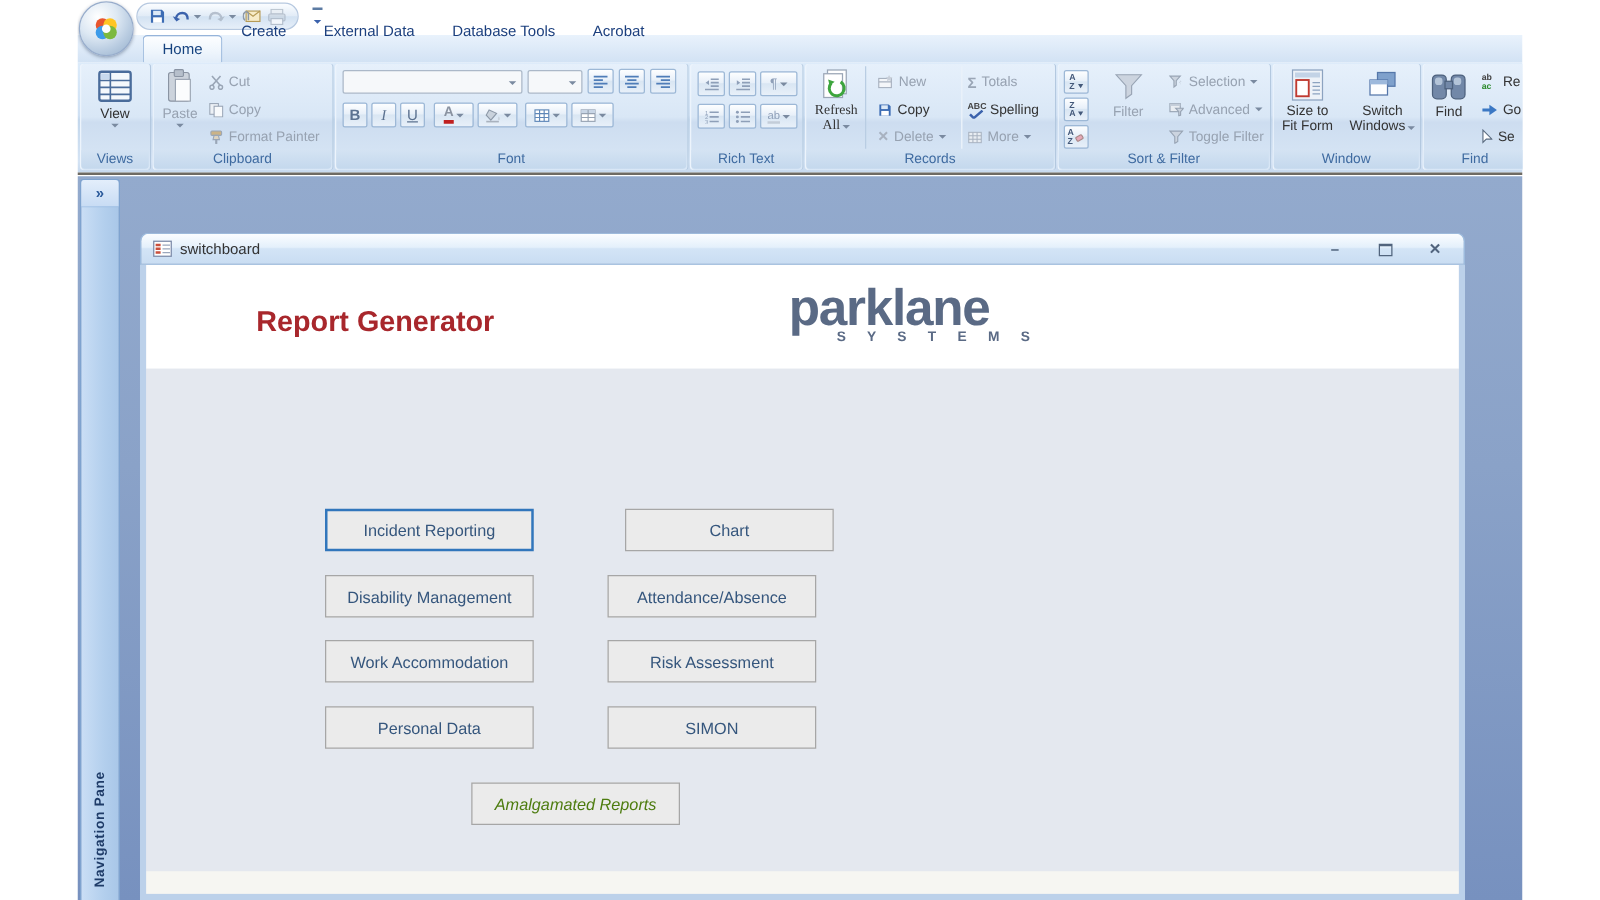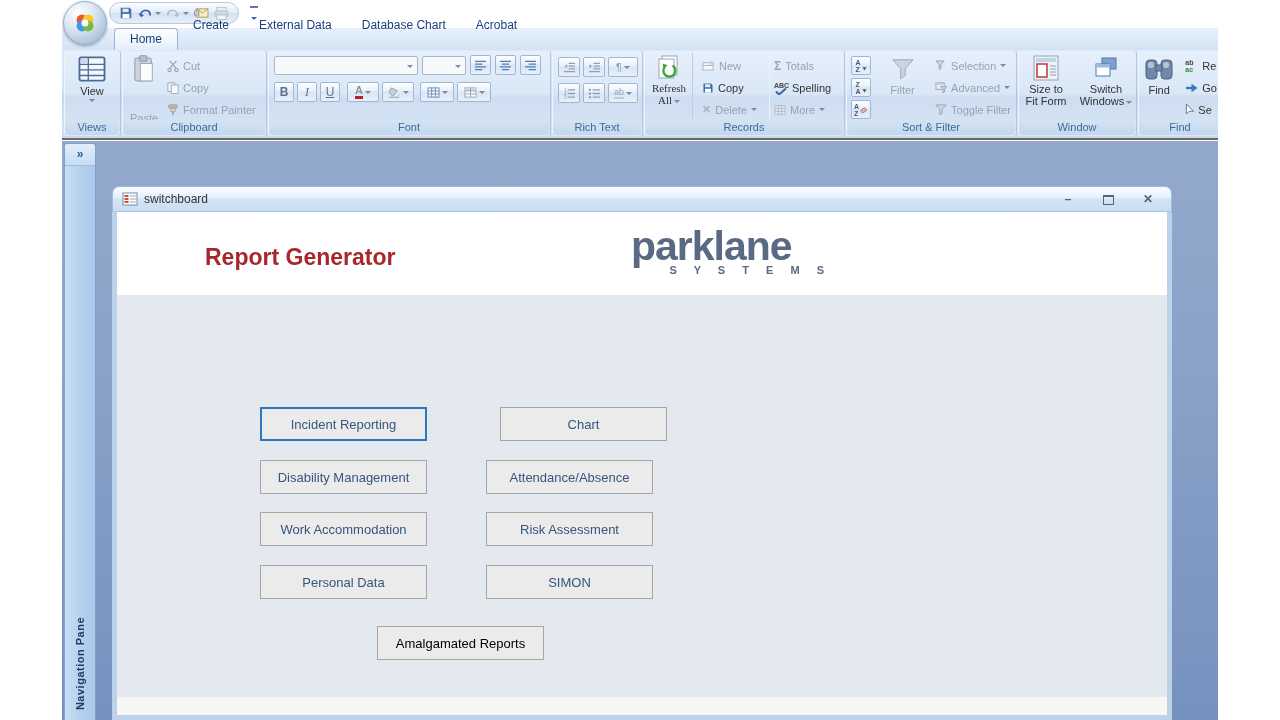--- a/index.html
+++ b/index.html
@@ -79,21 +79,21 @@
   .formdetail{position:absolute;left:0;right:0;top:83px;bottom:18px;background:#e4e8ef;}
   .formfooter{position:absolute;left:0;right:0;bottom:0;height:18px;background:#f6f6f2;}
   .rg-title{position:absolute;left:88px;top:32px;font-size:23px;font-weight:bold;color:#a8272c;}
   .logo{position:absolute;left:514px;top:14px;width:202px;color:#5a6a85;}
   .logo-name{font-size:41px;font-weight:bold;letter-spacing:-1px;line-height:40px;}
   .logo-tag{font-size:11px;font-weight:bold;letter-spacing:7px;text-align:right;margin-top:-2px;padding-right:2px;}
 
   .swbtn{position:absolute;width:167px;height:34px;background:#ebebeb;border:1px solid #a6a6a6;
          color:#35567d;font-size:13px;display:flex;align-items:center;justify-content:center;box-sizing:border-box;}
   .swbtn.focused{border:2px solid #3176bc;}
-  .swbtn.red{color:#000000;}
+  .swbtn.red{color:#4d7c0f;font-style:italic;}
 
   
   .ico{display:inline-block;line-height:0;}
   .stack-letters{display:inline-flex;flex-direction:column;font-size:7px;font-weight:bold;color:#44597a;line-height:7px;}
   .tinytxt{font-size:7px;line-height:7px;font-weight:bold;}
 </style>
 </head>
 <body>
 
 <div class="canvas">
@@ -148,21 +148,21 @@
     </span>
   </div>
   <div class="qat-more">
     <span class="bar"></span><span class="dar" style="border-top-color:#3b62ac;"></span>
   </div>
 
   <div class="tabrow">
     <div class="rtab active">Home</div>
     <div class="rtab">Create</div>
     <div class="rtab">External Data</div>
-    <div class="rtab">Database Chart</div>
+    <div class="rtab">Database Tools</div>
     <div class="rtab">Acrobat</div>
   </div>
 
   <div class="ribbon">
 
     <div class="group" style="left:2px;width:56px;">
       <div class="gbody" style="display:flex;justify-content:center;">
         <div class="big" style="padding-top:3px;">
           <span class="ico">
             <svg width="28" height="26" viewBox="0 0 30 28">
@@ -173,21 +173,21 @@
           </span>
           <span style="margin-top:3px;">View</span>
           <span class="dar"></span>
         </div>
       </div>
       <div class="glabel">Views</div>
     </div>
 
     <div class="group" style="left:60px;width:144px;">
       <div class="gbody" style="display:flex;">
-        <div class="big dis" style="width:40px;padding-top:2px;gap:27px;">
+        <div class="big dis" style="width:40px;padding-top:2px;">
           <span class="ico">
             <svg width="22" height="28" viewBox="0 0 24 30">
                   <rect x="2" y="3" width="18" height="25" rx="2" fill="#ccd3dc" stroke="#8a94a3"></rect>
                   <rect x="7" y="0.5" width="8" height="6" rx="1" fill="#b6bfcb" stroke="#8a94a3"></rect>
                   <rect x="8" y="9" width="13" height="19" fill="#fbfcfd" stroke="#9aa4b2"></rect>
                 </svg>
           </span>
           <span style="margin-top:2px;">Paste</span>
           <span class="dar"></span>
         </div>

